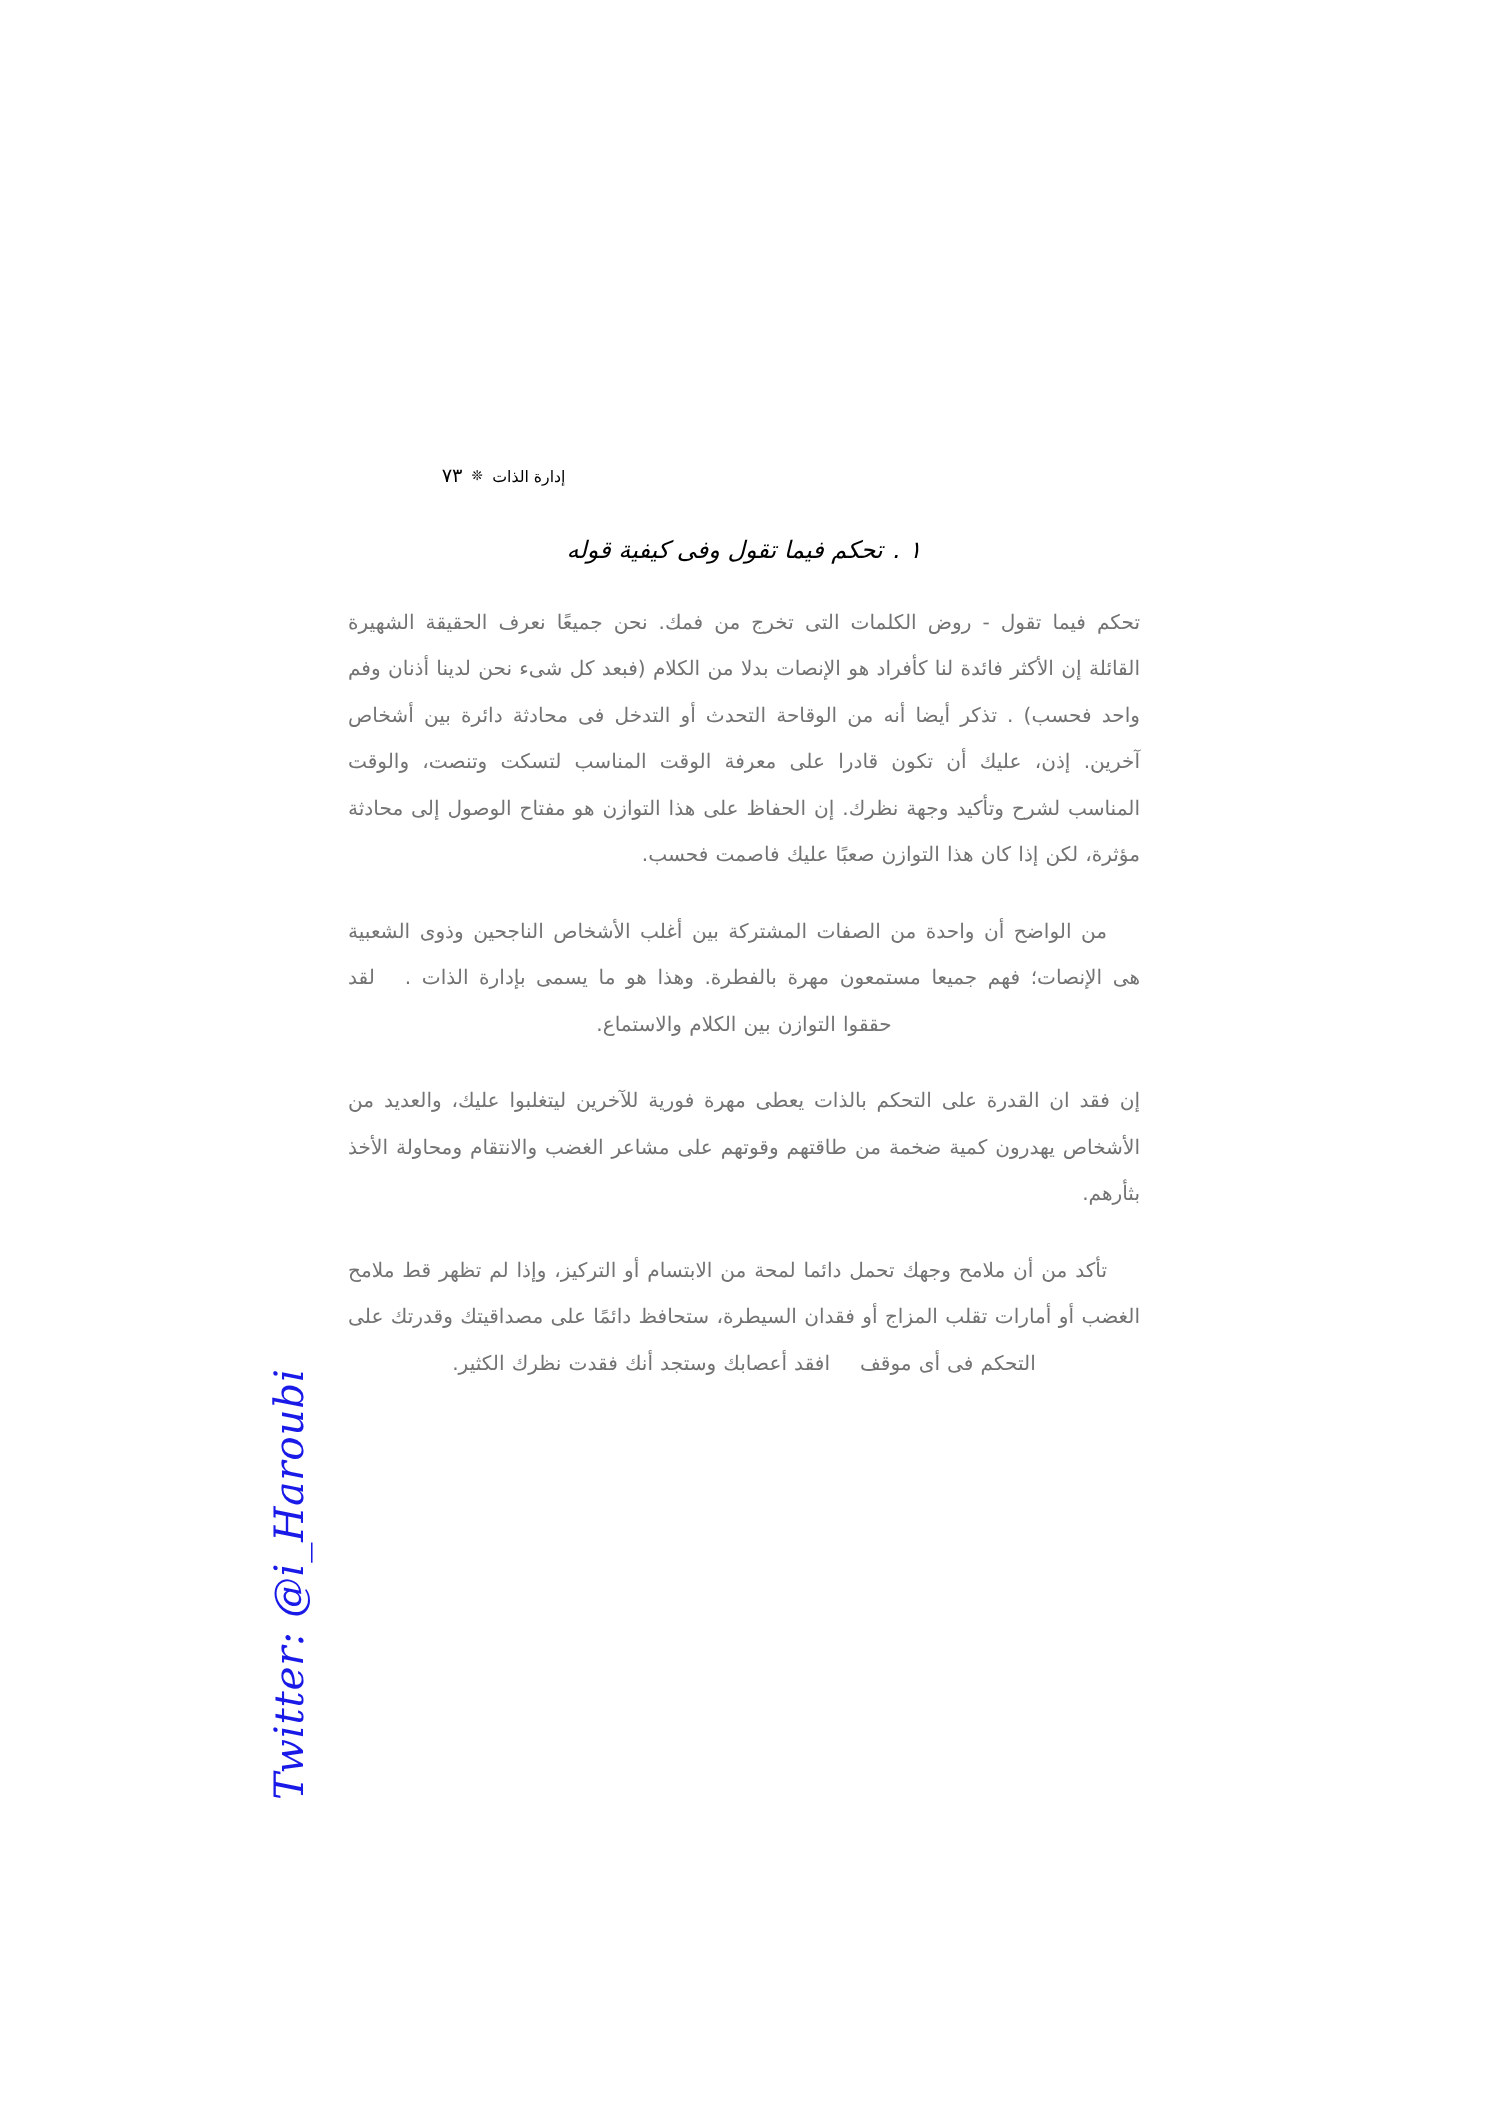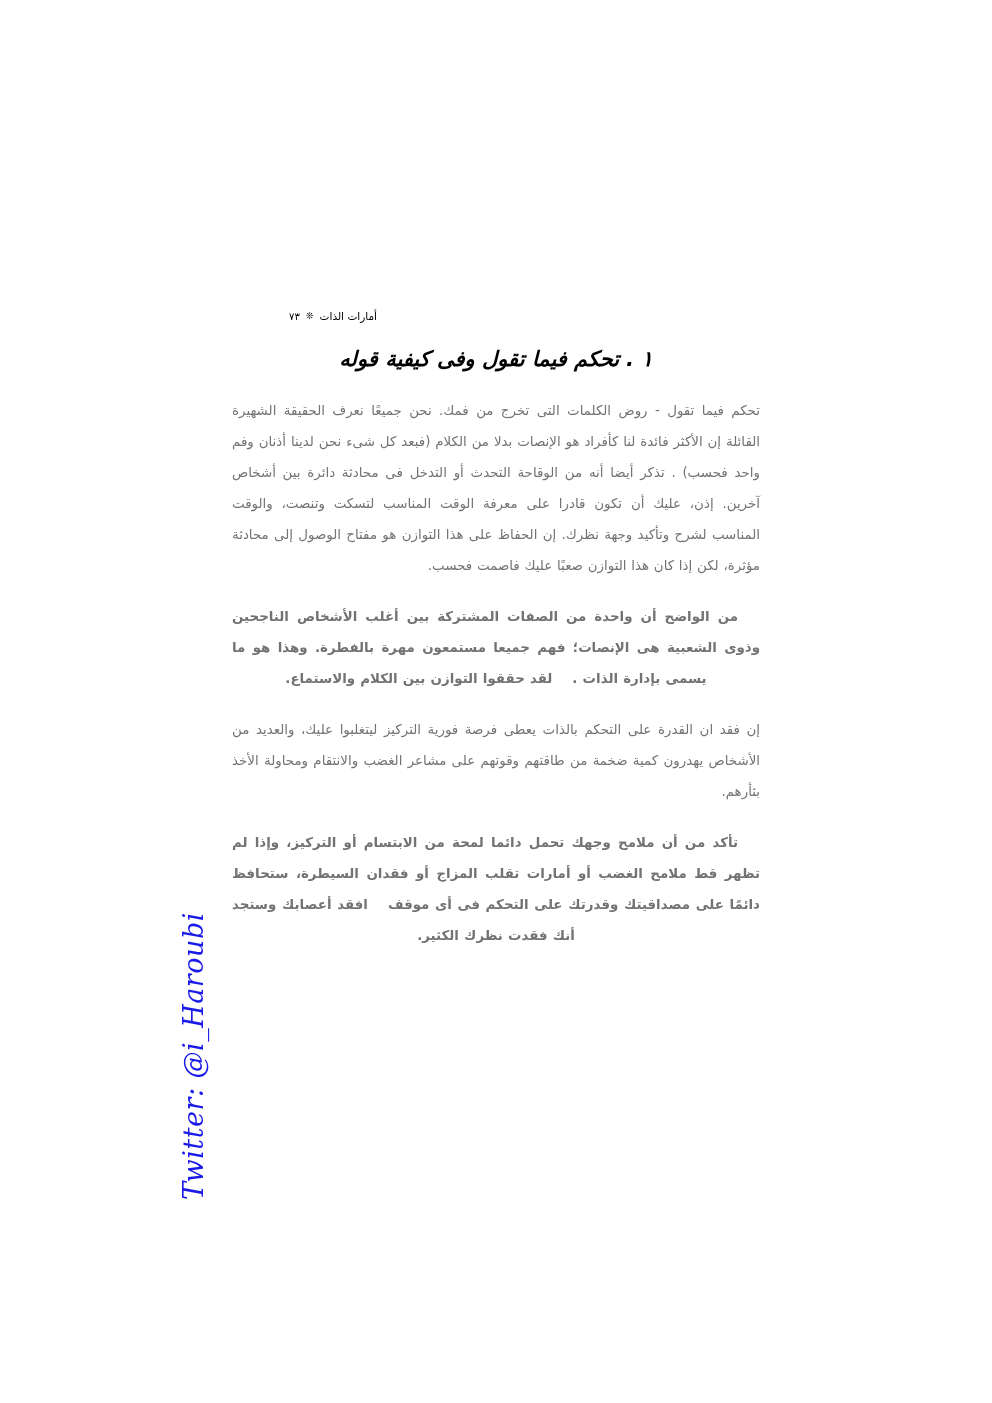--- a/index.html
+++ b/index.html
@@ -38,61 +38,61 @@
     white-space: nowrap;
     color: #000;
   }
   .running-header .rh-title { font-size: 10.5px; }
   .running-header .rh-orn {
     display: inline-block;
     margin: 0 6px 0 6px;
     font-size: 9px;
     vertical-align: 1px;
   }
-  .running-header .rh-page { font-size: 10px; }
+  .running-header .rh-page { font-size: 13px; }
 
   
   .content {
     position: absolute;
     top: 345px;
     right: 232px;
     width: 528px;
     direction: rtl;
   }
 
   
   .section-heading {
     font-family: "DejaVu Sans", "Liberation Sans", sans-serif;
-    font-weight: bold;
+    font-weight: normal;
     font-style: italic;
-    font-size: 21px;
+    font-size: 16px;
     line-height: 1.35;
     text-align: center;
-    margin: 0;
+    margin: 11px;
     padding: 0;
     white-space: nowrap;
     color: #000;
   }
   .heading-1-wrap { margin: 0 0 22px 0; }
   .heading-2-wrap { margin: 40px 0 20px 0; }
   .section-heading .sh-num { margin-left: 7px; }
 
   
   .para {
     font-family: "DejaVu Sans", "Liberation Sans", sans-serif;
     font-size: 13.4px;
     line-height: 31px;
     text-align: justify;
     text-align-last: right;
     margin: 0 0 20px 0;
     word-spacing: 0.5px;
     color: #737373;
   }
   .para.indent { text-indent: 22px; }
-  .para.last-centered { text-align: justify; text-align-last: center; font-weight: bold; }
+  .para.last-centered { text-align: justify; text-align-last: center; }
   .para:last-child { margin-bottom: 0; }
 
   .para .gap { display: inline-block; width: 20px; }
 
   
   .watermark {
     position: absolute;
     left: 178px;
     top: 800px;
     width: 400px;
@@ -109,37 +109,37 @@
     pointer-events: none;
     user-select: none;
   }
 </style>
 </head>
 <body>
 
 <div class="page">
 
   <div class="running-header">
-    <span class="rh-title">أمارات الذات</span><span class="rh-orn">❊</span><span class="rh-page">٧٣</span>
+    <span class="rh-title">إدارة الذات</span><span class="rh-orn">❊</span><span class="rh-page">٧٣</span>
   </div>
 
   <div class="content">
 
     <div class="heading-1-wrap">
       <h2 class="section-heading">
         <span class="sh-num">١ .</span><span>تحكم فيما تقول وفى كيفية قوله</span>
       </h2>
     </div>
 
     <p class="para">تحكم فيما تقول - روض الكلمات التى تخرج من فمك. نحن جميعًا نعرف الحقيقة الشهيرة القائلة إن الأكثر فائدة لنا كأفراد هو الإنصات بدلا من الكلام (فبعد كل شىء نحن لدينا أذنان وفم واحد فحسب) . تذكر أيضا أنه من الوقاحة التحدث أو التدخل فى محادثة دائرة بين أشخاص آخرين. إذن، عليك أن تكون قادرا على معرفة الوقت المناسب لتسكت وتنصت، والوقت المناسب لشرح وتأكيد وجهة نظرك. إن الحفاظ على هذا التوازن هو مفتاح الوصول إلى محادثة مؤثرة، لكن إذا كان هذا التوازن صعبًا عليك فاصمت فحسب.</p>
 
     <p class="para indent last-centered"><span>من الواضح أن واحدة من الصفات المشتركة بين أغلب الأشخاص الناجحين وذوى الشعبية هى الإنصات؛ فهم جميعا مستمعون مهرة بالفطرة. وهذا هو ما يسمى بإدارة الذات .</span><span class="gap"></span><span>لقد حققوا التوازن بين الكلام والاستماع.</span></p>
 
 
-    <p class="para">إن فقد ان القدرة على التحكم بالذات يعطى فرصة فورية التركيز ليتغلبوا عليك، والعديد من الأشخاص يهدرون كمية ضخمة من طاقتهم وقوتهم على مشاعر الغضب والانتقام ومحاولة الأخذ بثأرهم.</p>
+    <p class="para">إن فقد ان القدرة على التحكم بالذات يعطى مهرة فورية للآخرين ليتغلبوا عليك، والعديد من الأشخاص يهدرون كمية ضخمة من طاقتهم وقوتهم على مشاعر الغضب والانتقام ومحاولة الأخذ بثأرهم.</p>
 
     <p class="para indent last-centered"><span>تأكد من أن ملامح وجهك تحمل دائما لمحة من الابتسام أو التركيز، وإذا لم تظهر قط ملامح الغضب أو أمارات تقلب المزاج أو فقدان السيطرة، ستحافظ دائمًا على مصداقيتك وقدرتك على التحكم فى أى موقف</span><span class="gap"></span><span>افقد أعصابك وستجد أنك فقدت نظرك الكثير.</span></p>
 
 
   </div>
 
   <div class="watermark">Twitter: @i_Haroubi</div>
 
 </div>
 

